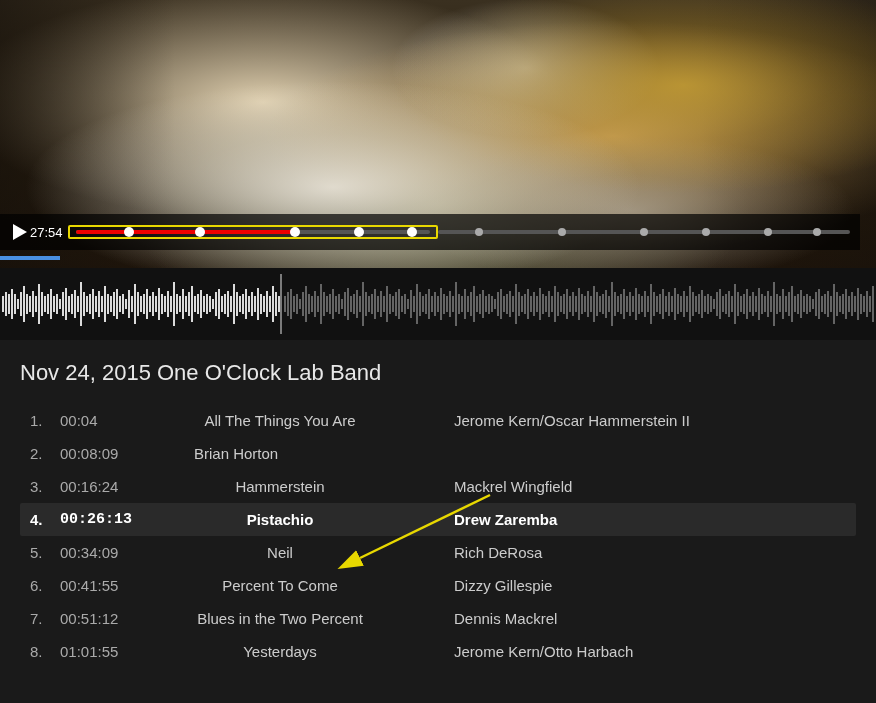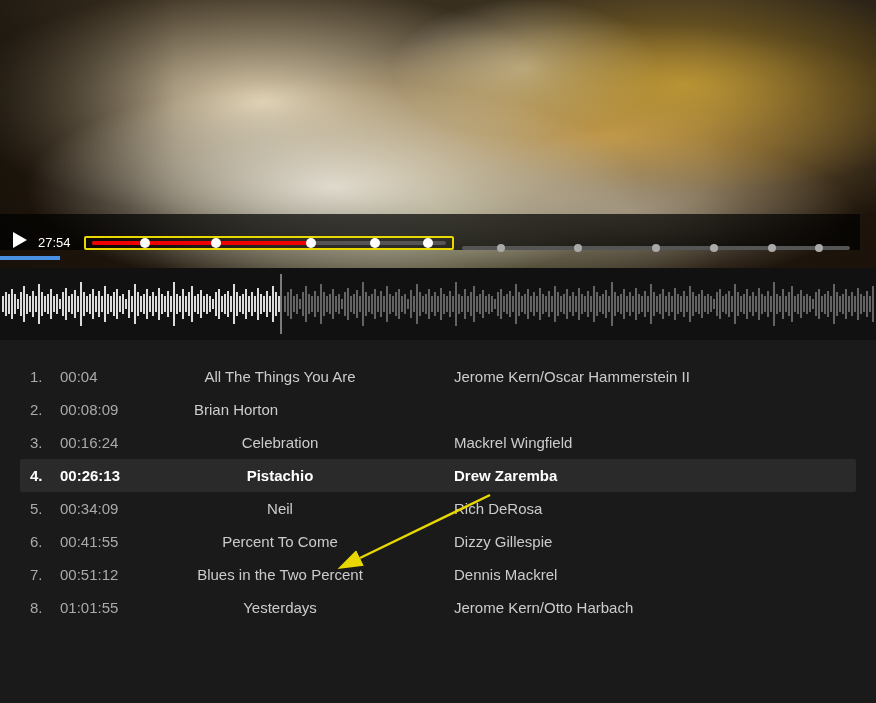--- a/index.html
+++ b/index.html
@@ -49,23 +49,22 @@
         linear-gradient(90deg, rgba(20,15,10,0.6) 0%, transparent 20%, transparent 80%, rgba(20,15,10,0.4) 100%);
     }
 
     
     #controls-bar {
       position: absolute;
       bottom: 90px;
       left: 0;
       right: 16px;
       display: flex;
-      align-items: flex-end;
+      align-items: center;
       padding: 0 10px;
-      gap: 8px;
       background: rgba(0,0,0,0.7);
       height: 36px;
     }
 
     #play-btn {
       width: 20px;
       height: 20px;
       cursor: pointer;
       flex-shrink: 0;
       display: flex;
@@ -219,20 +218,21 @@
 
     .track-time {
       width: 90px;
       flex-shrink: 0;
       color: #aaa;
     }
 
     .track-row.active .track-time {
       color: #fff;
       font-weight: bold;
+      font-family: Liberation Mono, monospace;
     }
 
     .track-name {
       width: 260px;
       flex-shrink: 0;
       text-align: center;
     }
 
     .track-row.active .track-name {
       color: #fff;
@@ -590,37 +590,38 @@
         <rect x="869" y="22" width="2" height="16"></rect>
         <rect x="872" y="12" width="2" height="36"></rect>
       </g>
 
       <line x1="281" y1="0" x2="281" y2="60" stroke="rgba(255,255,255,0.6)" stroke-width="1.5"></line>
     </svg>
   </div>
 </div>
 
 <div id="playlist-area">
+  <h1 id="playlist-title">Nov 24, 2015 One O'Clock Lab Band</h1>
 
   <div id="track-list">
   <div class="track-row">
         <span class="track-num">1.</span>
         <span class="track-time">00:04</span>
         <span class="track-name">All The Things You Are</span>
         <span class="track-composer">Jerome Kern/Oscar Hammerstein II</span>
       </div>
       <div class="track-row">
         <span class="track-num">2.</span>
         <span class="track-time">00:08:09</span>
         <span class="track-composer">Brian Horton</span>
       </div>
       <div class="track-row">
         <span class="track-num">3.</span>
         <span class="track-time">00:16:24</span>
-        <span class="track-name">Celebration</span>
+        <span class="track-name">Hammerstein</span>
         <span class="track-composer">Mackrel Wingfield</span>
       </div>
       <div class="track-row active">
         <span class="track-num">4.</span>
         <span class="track-time">00:26:13</span>
         <span class="track-name">Pistachio</span>
         <span class="track-composer">Drew Zaremba</span>
       </div>
       <div class="track-row">
         <span class="track-num">5.</span>

